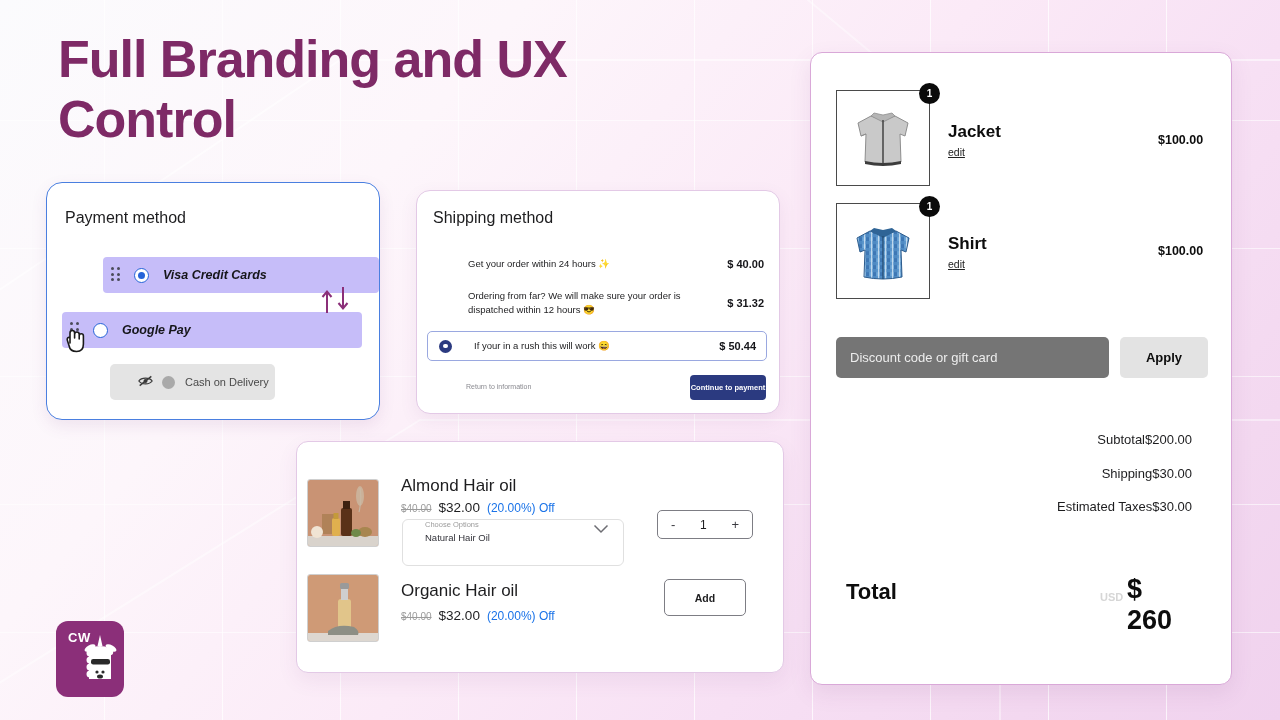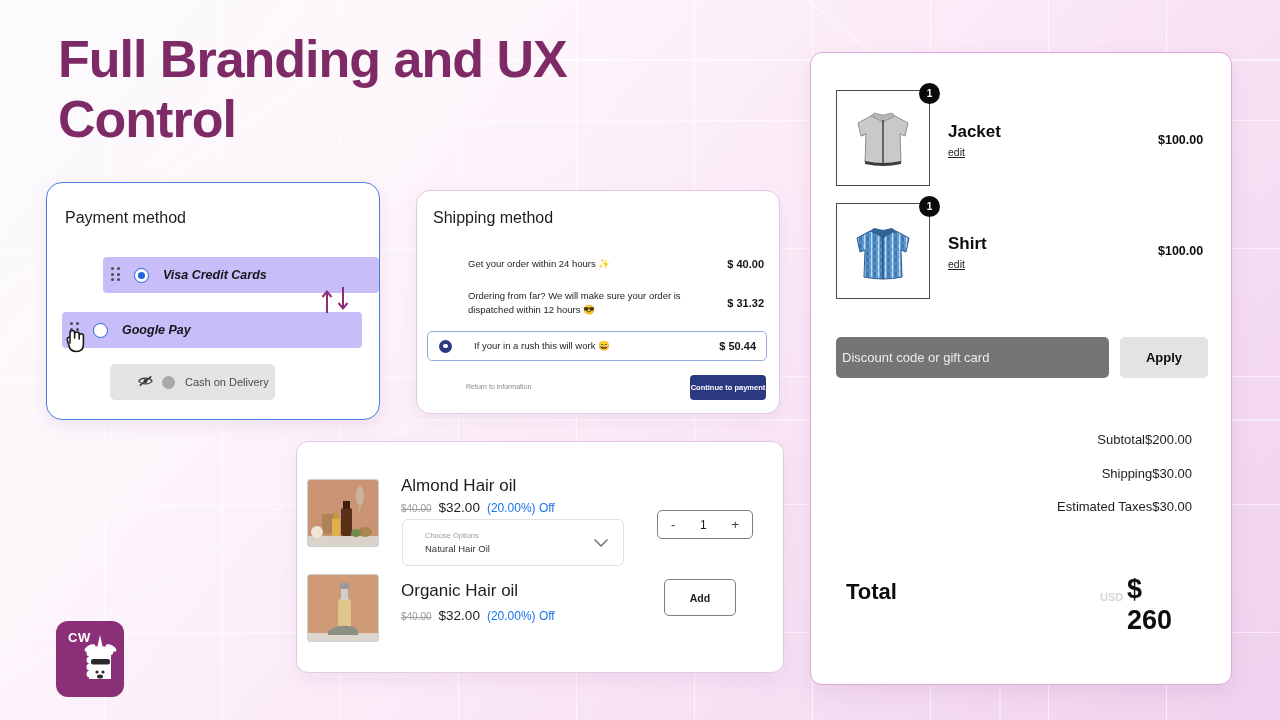--- a/index.html
+++ b/index.html
@@ -170,37 +170,37 @@
   .price-line { position: absolute; display: flex; align-items: baseline; gap: 7px; }
   #price-almond { left: 401px; top: 500px; }
   #price-organic { left: 401px; top: 608px; }
   .price-old { font-size: 10px; color: #9b9b9b; text-decoration: line-through; }
   .price-new { font-size: 13.5px; color: #1d1d1f; }
   .price-off { font-size: 12px; color: #1a73e8; }
 
   #options-select {
     position: absolute; left: 402px; top: 519px; width: 222px; height: 47px;
     border: 1px solid #e0e0e0; border-radius: 6px; background: #fff;
-    display: flex; align-items: center; justify-content: space-between;
+    display: flex; align-items: flex-start; justify-content: space-between;
     padding: 0 14px 0 22px; cursor: pointer;
   }
   .opt-label { font-size: 7.5px; color: #9b9b9b; }
   .opt-value { font-size: 9.5px; color: #33333a; margin-top: 3px; }
 
   #qty-stepper {
     position: absolute; left: 657px; top: 510px; width: 96px; height: 29px;
     border: 1px solid #7d7d84; border-radius: 5px; background: #fff;
     display: flex; align-items: center; justify-content: space-between;
     padding: 0 13px;
   }
   .qty-btn { font-size: 13px; color: #3a3a40; cursor: pointer; user-select: none; }
   .qty-val { font-size: 12px; color: #1d1d1f; }
 
   #add-btn {
-    position: absolute; left: 664px; top: 579px; width: 72px; height: 37px;
+    position: absolute; left: 664px; top: 579px; width: 82px; height: 37px;
     border: 1px solid #7d7d84; border-radius: 5px; background: #fff;
     font-size: 10.5px; font-weight: bold; color: #1d1d1f;
     font-family: "Liberation Sans", sans-serif;
     cursor: pointer;
   }
 
   
   #summary-card {
     left: 810px; top: 52px; width: 422px; height: 633px;
     border: 1.3px solid #d9a8d8;
@@ -232,21 +232,21 @@
   }
   #sum-edit-jacket { left: 948px; top: 146px; }
   #sum-edit-shirt { left: 948px; top: 258px; }
   .sum-price { position: absolute; font-size: 12.5px; font-weight: bold; color: #0d0d0d; }
   #sum-price-jacket { left: 1158px; top: 133px; }
   #sum-price-shirt { left: 1158px; top: 244px; }
 
   #discount-input {
     position: absolute; left: 836px; top: 337px; width: 273px; height: 41px;
     background: #757575; border: none; border-radius: 5px;
-    color: #fff; font-size: 13px; padding: 0 6px;
+    color: #fff; font-size: 13px; padding: 0 14px;
     font-family: "Liberation Sans", sans-serif;
   }
   #discount-input::placeholder { color: #ededed; }
   #apply-btn {
     position: absolute; left: 1120px; top: 337px; width: 88px; height: 41px;
     background: #e3e3e3; border: none; border-radius: 5px;
     font-size: 13px; font-weight: bold; color: #0d0d0d;
     font-family: "Liberation Sans", sans-serif;
     cursor: pointer;
   }

